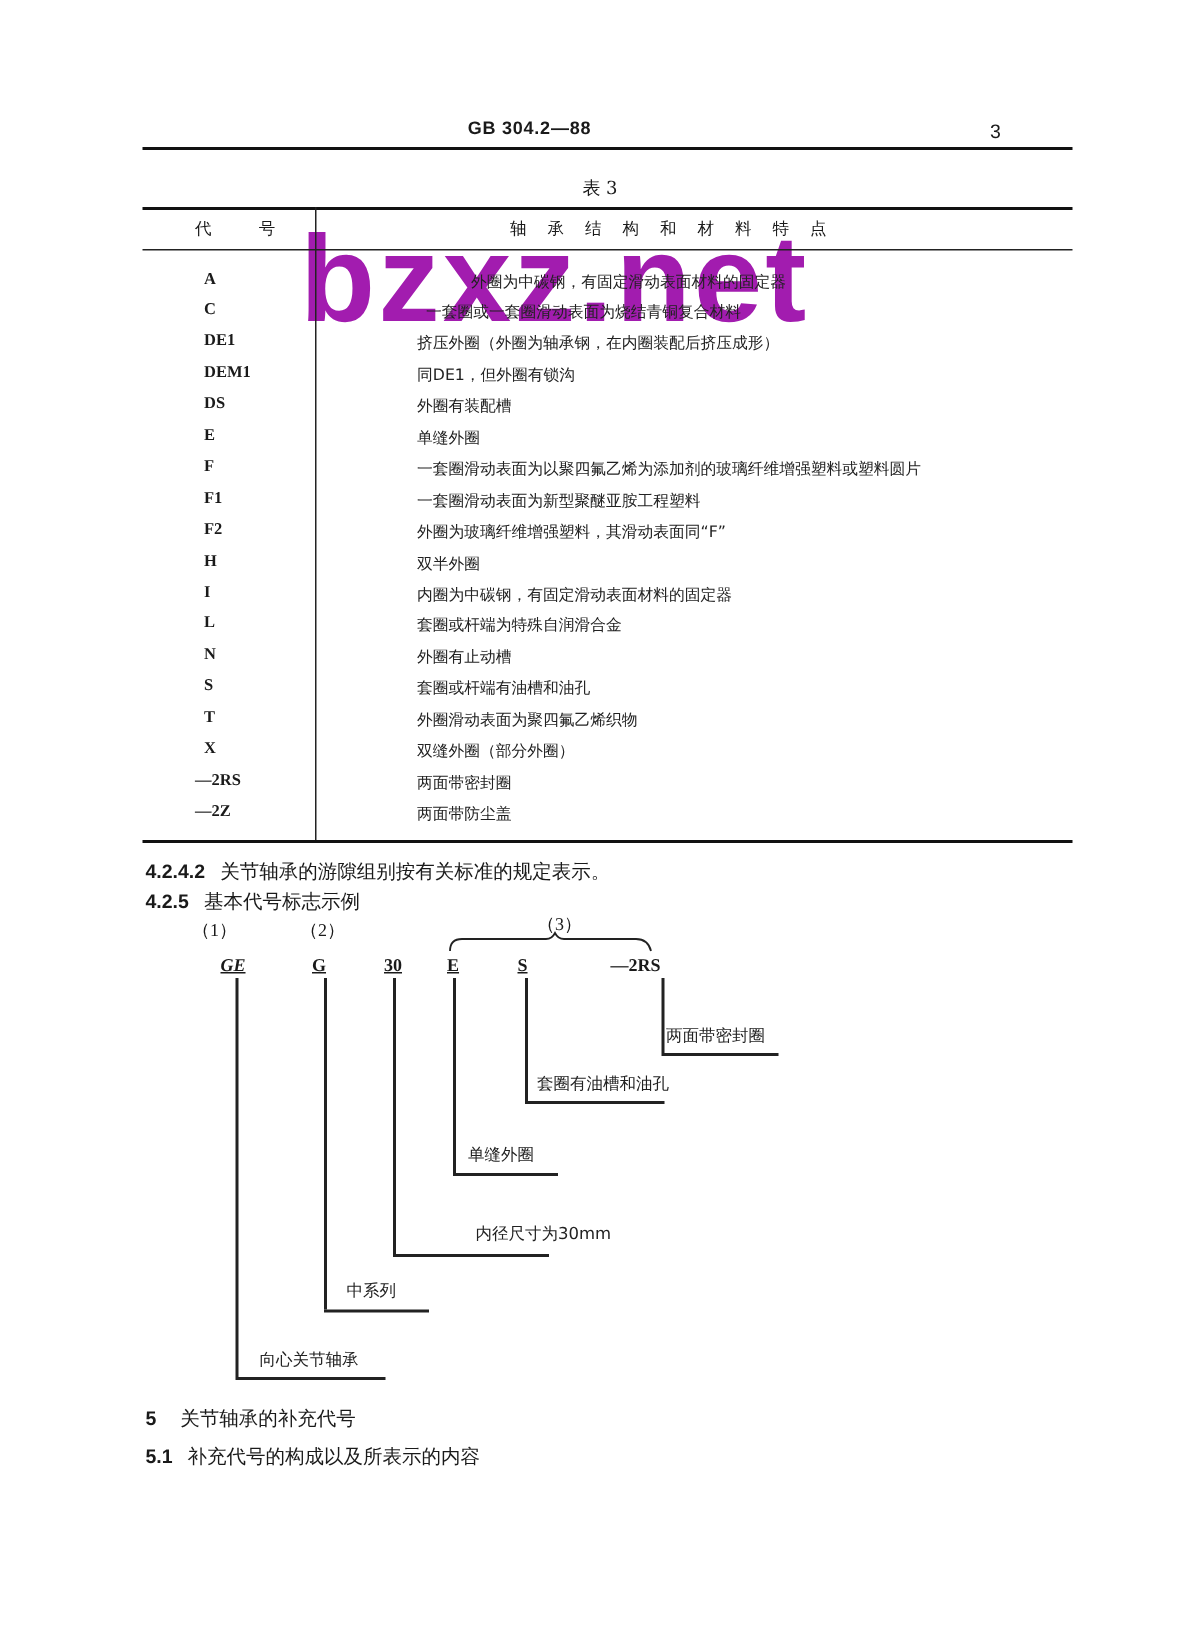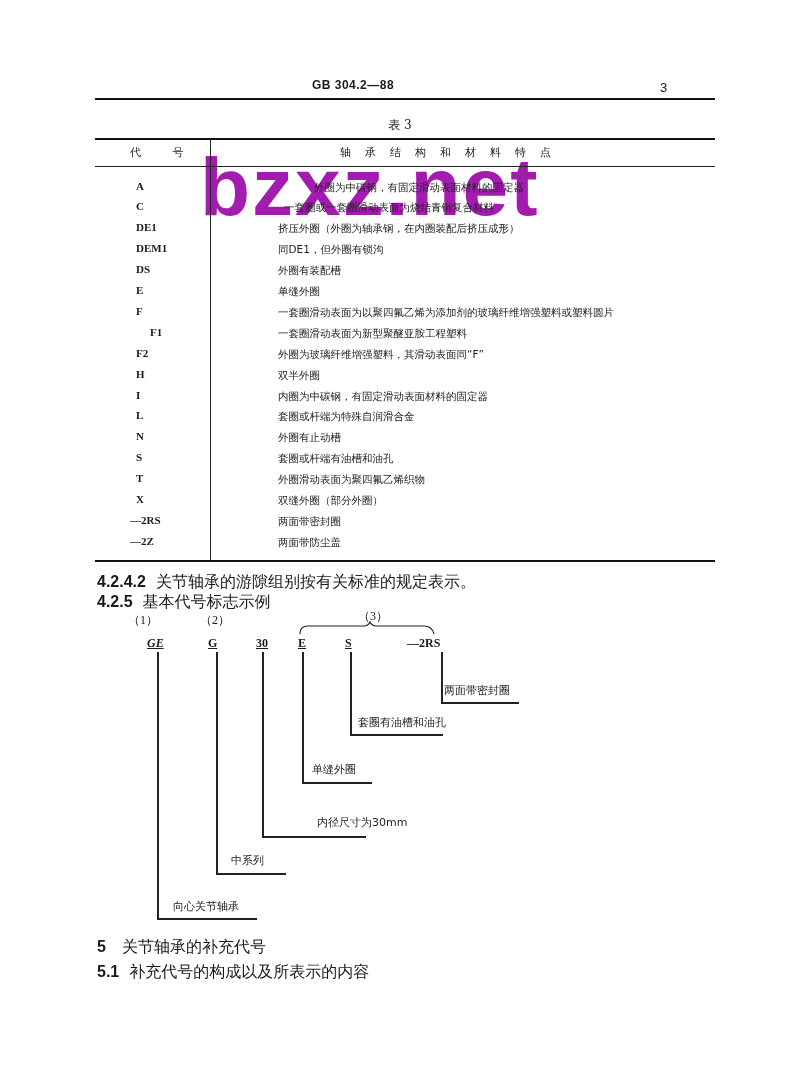--- a/index.html
+++ b/index.html
@@ -11,21 +11,21 @@
   .page-num { left: 660px; top: 80px; font-size: 13px; font-family: "Liberation Sans", sans-serif; }
   .rule { background: #111; height: 2px; }
   .rule-thin { background: #222; height: 1px; }
   .tbl-caption { left: 0; width: 800px; top: 117px; text-align: center; font-size: 12px; }
   .col-head { font-size: 11px; letter-spacing: 14px; }
   .vline { background: #222; width: 1px; }
   .code { left: 136px; font-size: 11px; font-weight: bold; font-family: "Liberation Serif", serif; }
   .desc { left: 278px; font-size: 10.5px; font-family: "DejaVu Sans", sans-serif; color: #222; }
   .watermark { left: 200px; top: 140px; font-size: 82px; font-weight: bold; color: #a21caf;
                font-family: "Liberation Sans", sans-serif; letter-spacing: 2px; }
-  .sec { font-size: 16px; font-family: "DejaVu Sans", sans-serif; }
+  .sec { font-size: 13px; font-family: "DejaVu Sans", sans-serif; }
   .sec b { font-family: "Liberation Sans", sans-serif; margin-right: 10px; }
   .paren { font-size: 12px; font-family: "Liberation Serif", serif; }
   .dcode { font-size: 12px; font-weight: bold; font-family: "Liberation Serif", serif; text-decoration: underline; }
   .line-v { background: #222; width: 1.5px; }
   .line-h { background: #222; height: 1.5px; }
   .dlabel { font-size: 11px; font-family: "DejaVu Sans", sans-serif; color: #222; }
 </style>
 </head>
 <body>
 
@@ -53,21 +53,21 @@
   <div class="abs code" style="top:221px;">DE1</div>
   <div class="abs desc" style="top:222px;">挤压外圈（外圈为轴承钢，在内圈装配后挤压成形）</div>
   <div class="abs code" style="top:242px;">DEM1</div>
   <div class="abs desc" style="top:243px;">同DE1，但外圈有锁沟</div>
   <div class="abs code" style="top:263px;">DS</div>
   <div class="abs desc" style="top:264px;">外圈有装配槽</div>
   <div class="abs code" style="top:284px;">E</div>
   <div class="abs desc" style="top:285px;">单缝外圈</div>
   <div class="abs code" style="top:305px;">F</div>
   <div class="abs desc" style="top:306px;">一套圈滑动表面为以聚四氟乙烯为添加剂的玻璃纤维增强塑料或塑料圆片</div>
-  <div class="abs code" style="top:326px;margin-left:14px;">F1</div>
+  <div class="abs code" style="top:326px;">F1</div>
   <div class="abs desc" style="top:327px;">一套圈滑动表面为新型聚醚亚胺工程塑料</div>
   <div class="abs code" style="top:347px;">F2</div>
   <div class="abs desc" style="top:348px;">外圈为玻璃纤维增强塑料，其滑动表面同“F”</div>
   <div class="abs code" style="top:368px;">H</div>
   <div class="abs desc" style="top:369px;">双半外圈</div>
   <div class="abs code" style="top:389px;">I</div>
   <div class="abs desc" style="top:390px;">内圈为中碳钢，有固定滑动表面材料的固定器</div>
   <div class="abs code" style="top:409px;">L</div>
   <div class="abs desc" style="top:410px;">套圈或杆端为特殊自润滑合金</div>
   <div class="abs code" style="top:430px;">N</div>

